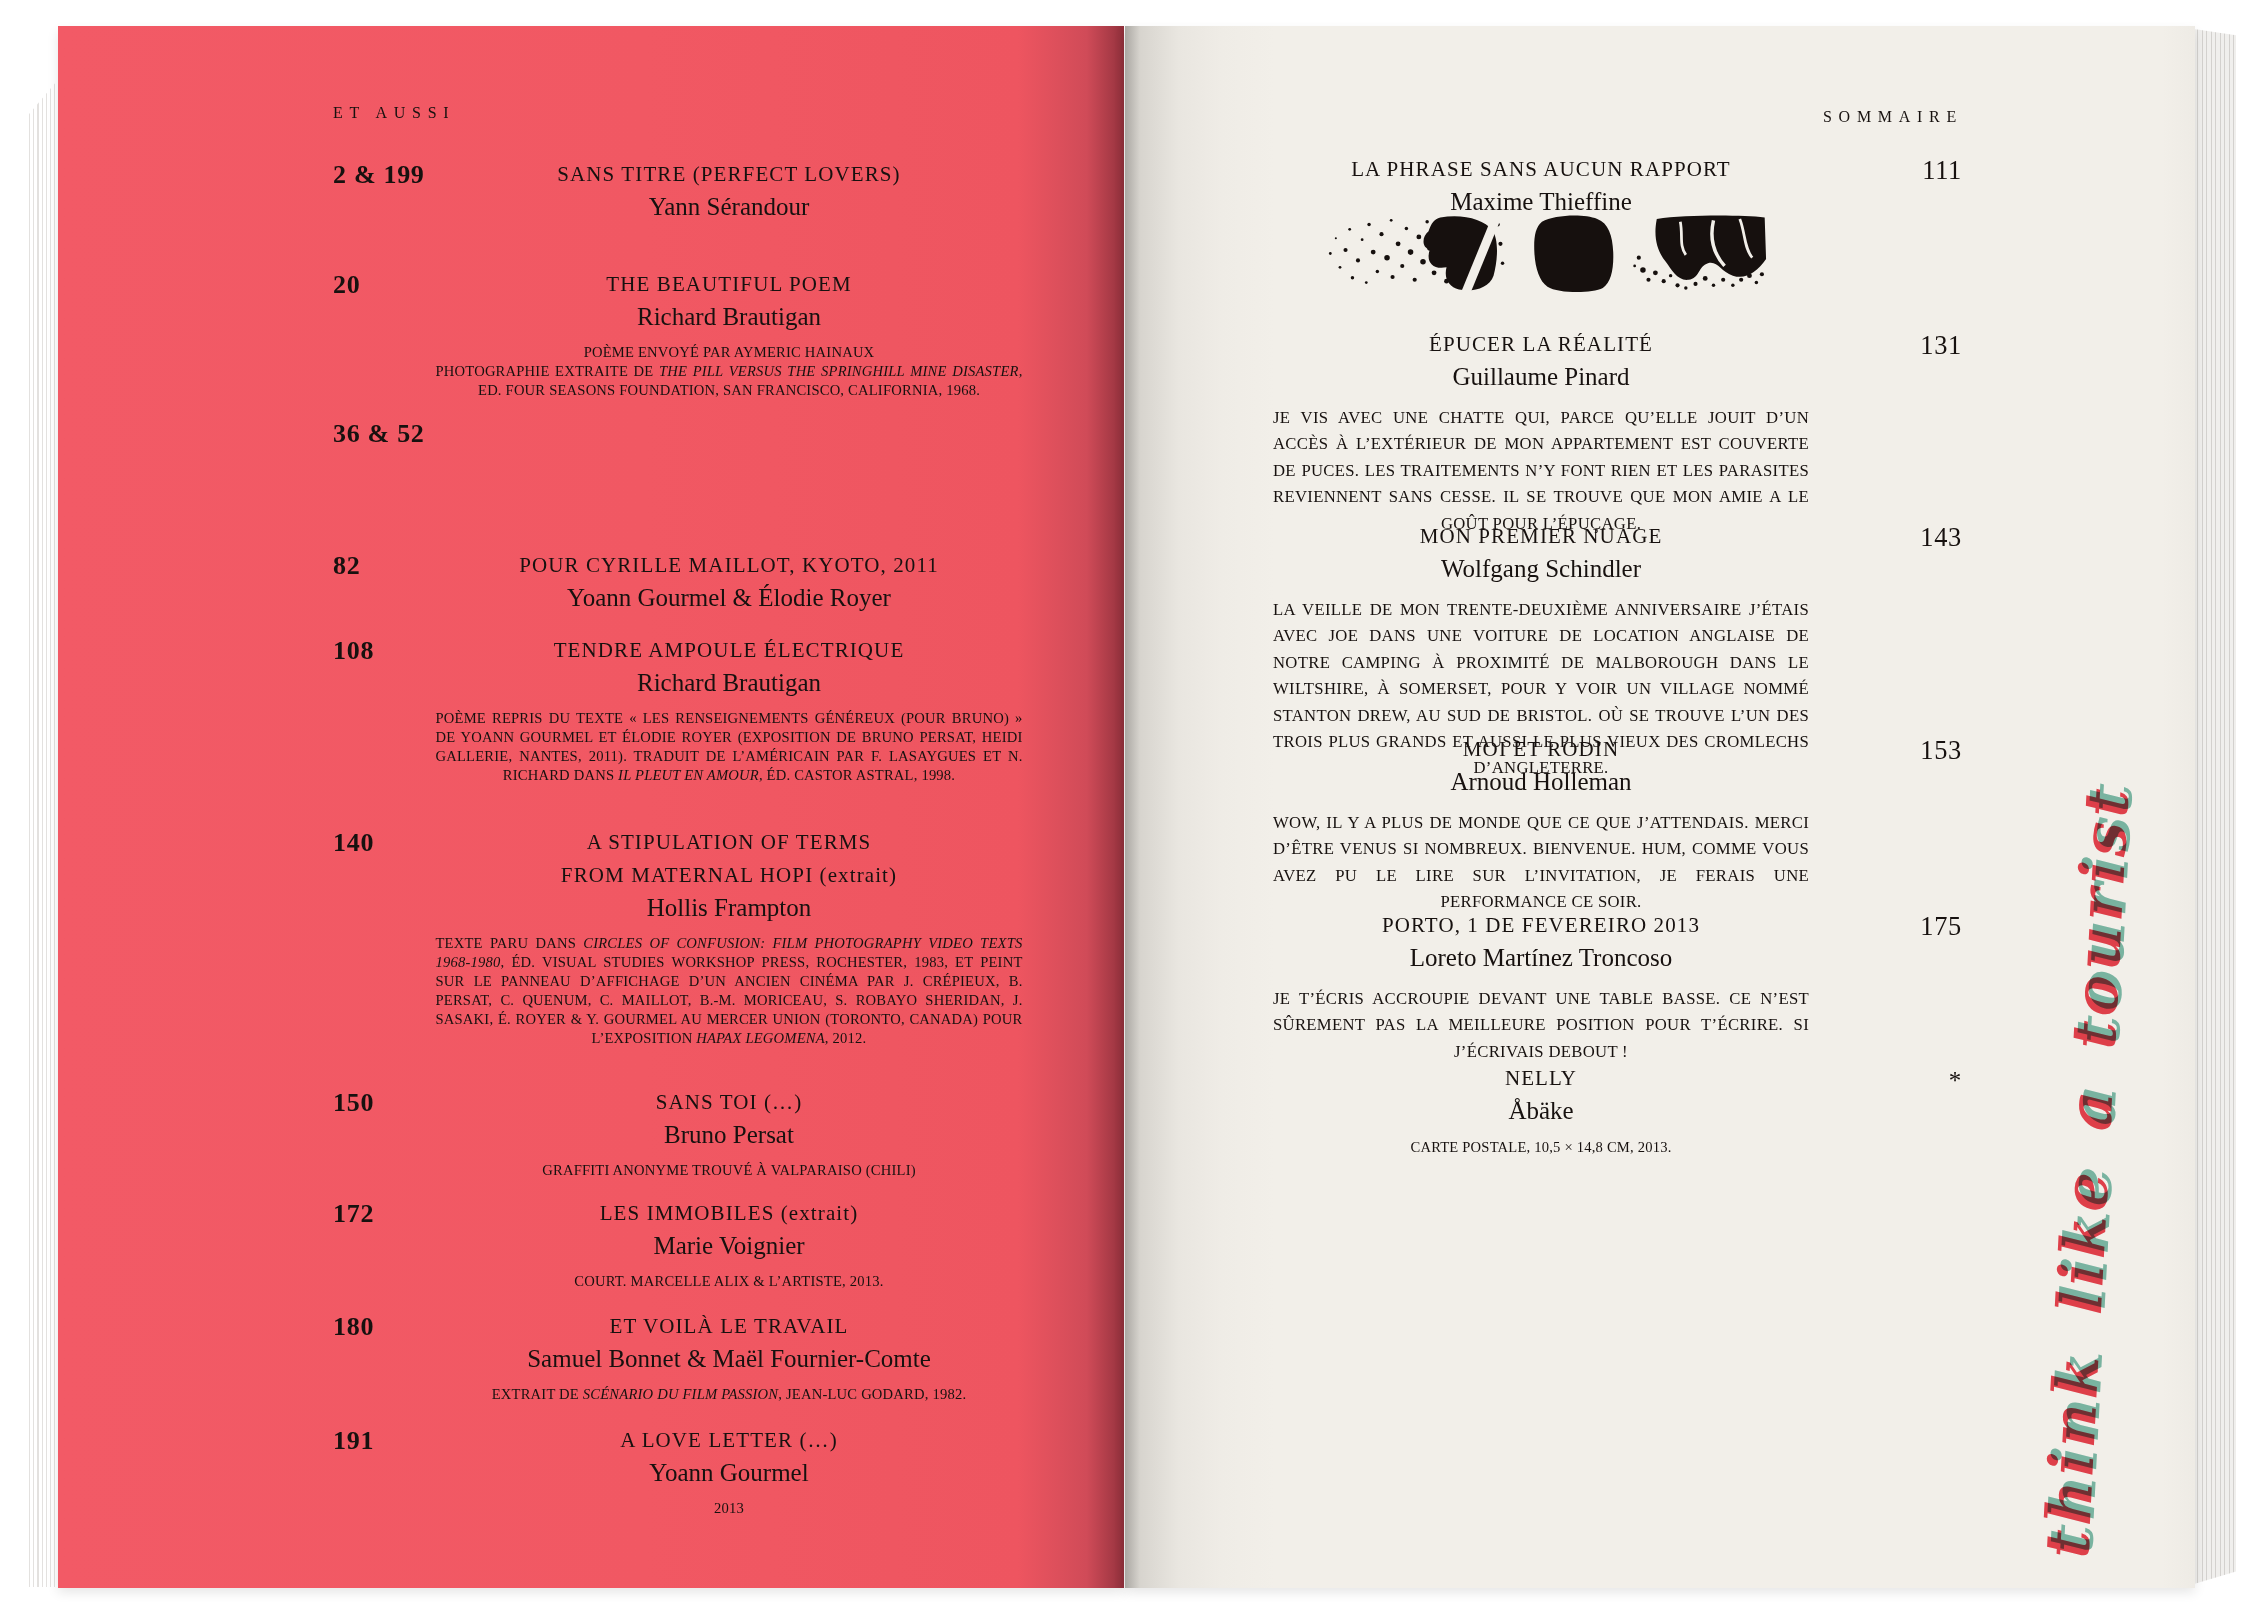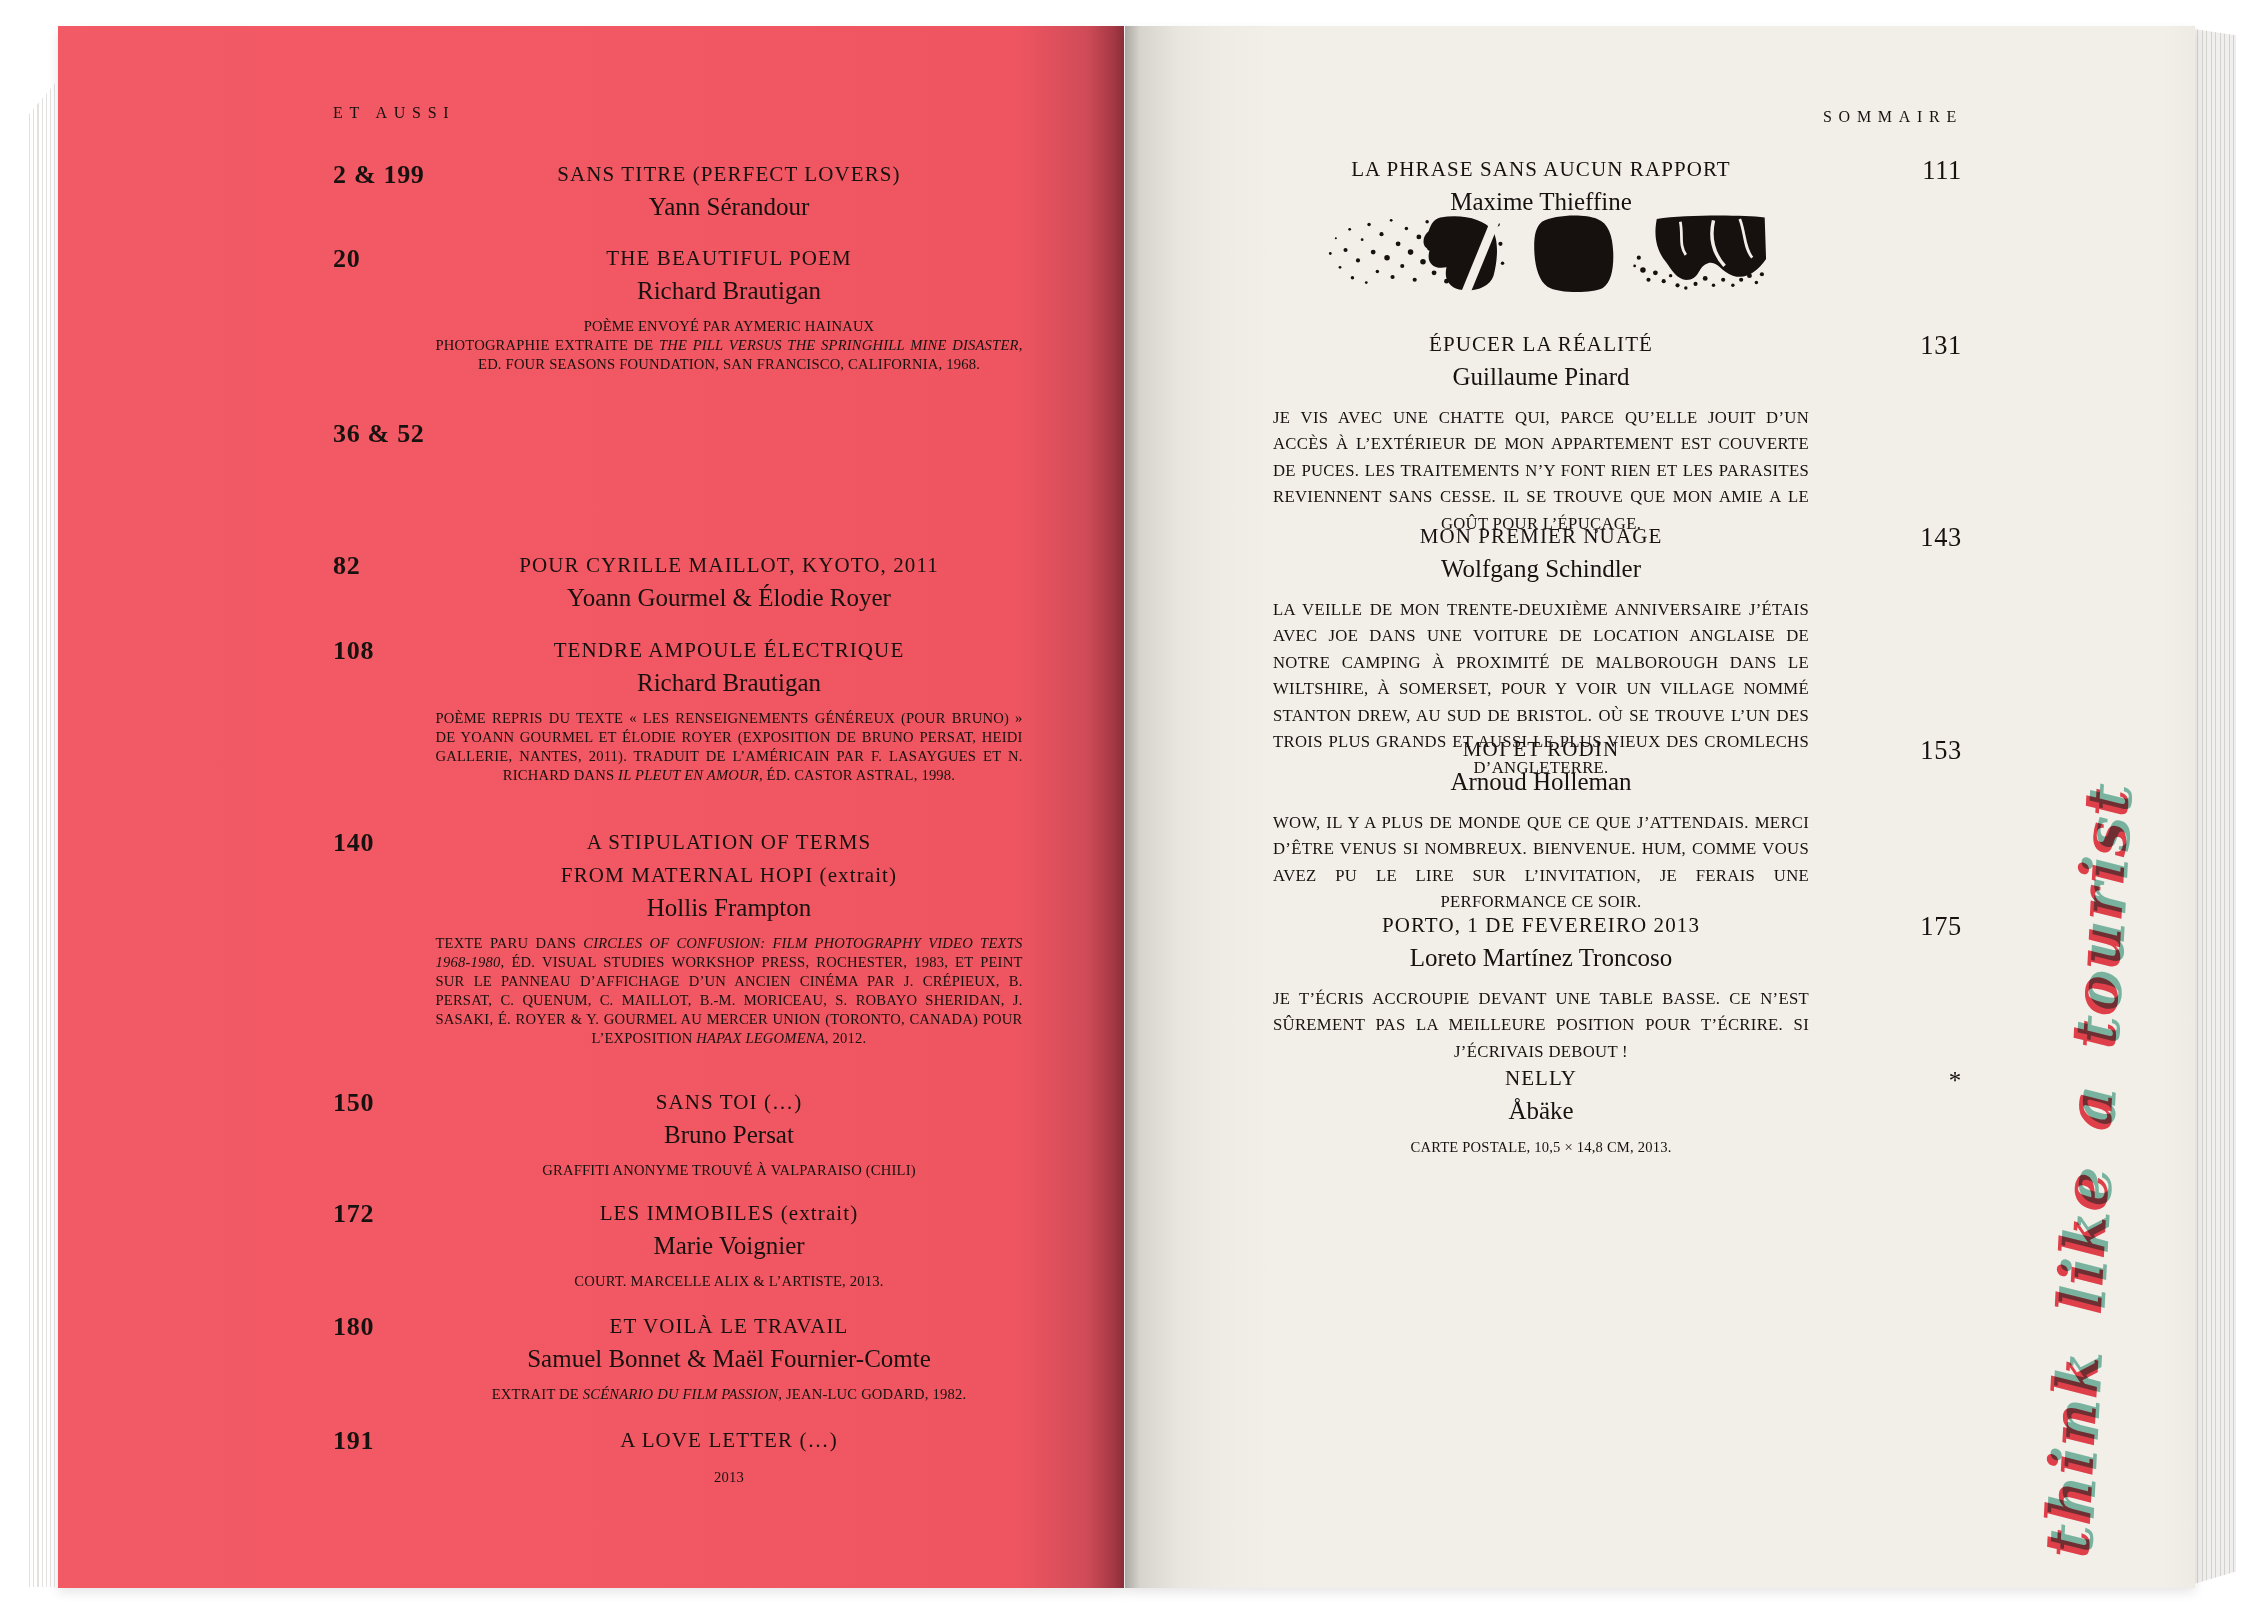--- a/index.html
+++ b/index.html
@@ -79,21 +79,21 @@
     <header class="kicker kicker-left">ET AUSSI</header>
 
     <article class="entry" style="top:132px">
       <span class="pnum">2 &amp; 199</span>
       <div class="ebody">
         <h2 class="t">SANS TITRE (PERFECT LOVERS)</h2>
         <div class="a">Yann Sérandour</div>
       </div>
     </article>
 
-    <article class="entry" style="top:216px">
+    <article class="entry" style="top:242px">
       <span class="pnum">20</span>
       <div class="ebody">
         <h2 class="t">THE BEAUTIFUL POEM</h2>
         <div class="a">Richard Brautigan</div>
         <p class="n nc">POÈME ENVOYÉ PAR AYMERIC HAINAUX</p>
         <p class="n"><span>PHOTOGRAPHIE EXTRAITE DE </span><i>THE PILL VERSUS THE SPRINGHILL MINE DISASTER,</i><span> ED. FOUR SEASONS FOUNDATION, SAN FRANCISCO, CALIFORNIA, 1968.</span></p>
       </div>
     </article>
 
     <article class="entry" style="top:391px">
@@ -151,20 +151,21 @@
         <h2 class="t">ET VOILÀ LE TRAVAIL</h2>
         <div class="a">Samuel Bonnet &amp; Maël Fournier-Comte</div>
         <p class="n"><span>EXTRAIT DE </span><i>SCÉNARIO DU FILM PASSION</i><span>, JEAN-LUC GODARD, 1982.</span></p>
       </div>
     </article>
 
     <article class="entry" style="top:1398px">
       <span class="pnum">191</span>
       <div class="ebody">
         <h2 class="t">A LOVE LETTER (…)</h2>
+        <div class="a">Yoann Gourmel</div>
         <p class="n">2013</p>
       </div>
     </article>
   </section>
 
   <section class="page page-right">
     <header class="kicker kicker-right">SOMMAIRE</header>
 
     <article class="rentry" style="top:127px">
       <span class="rnum">111</span>

